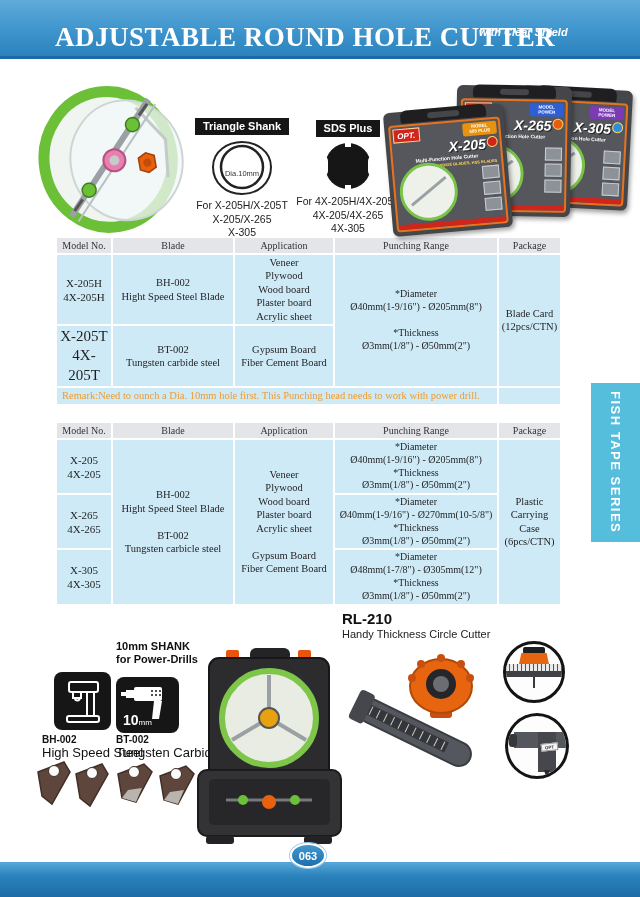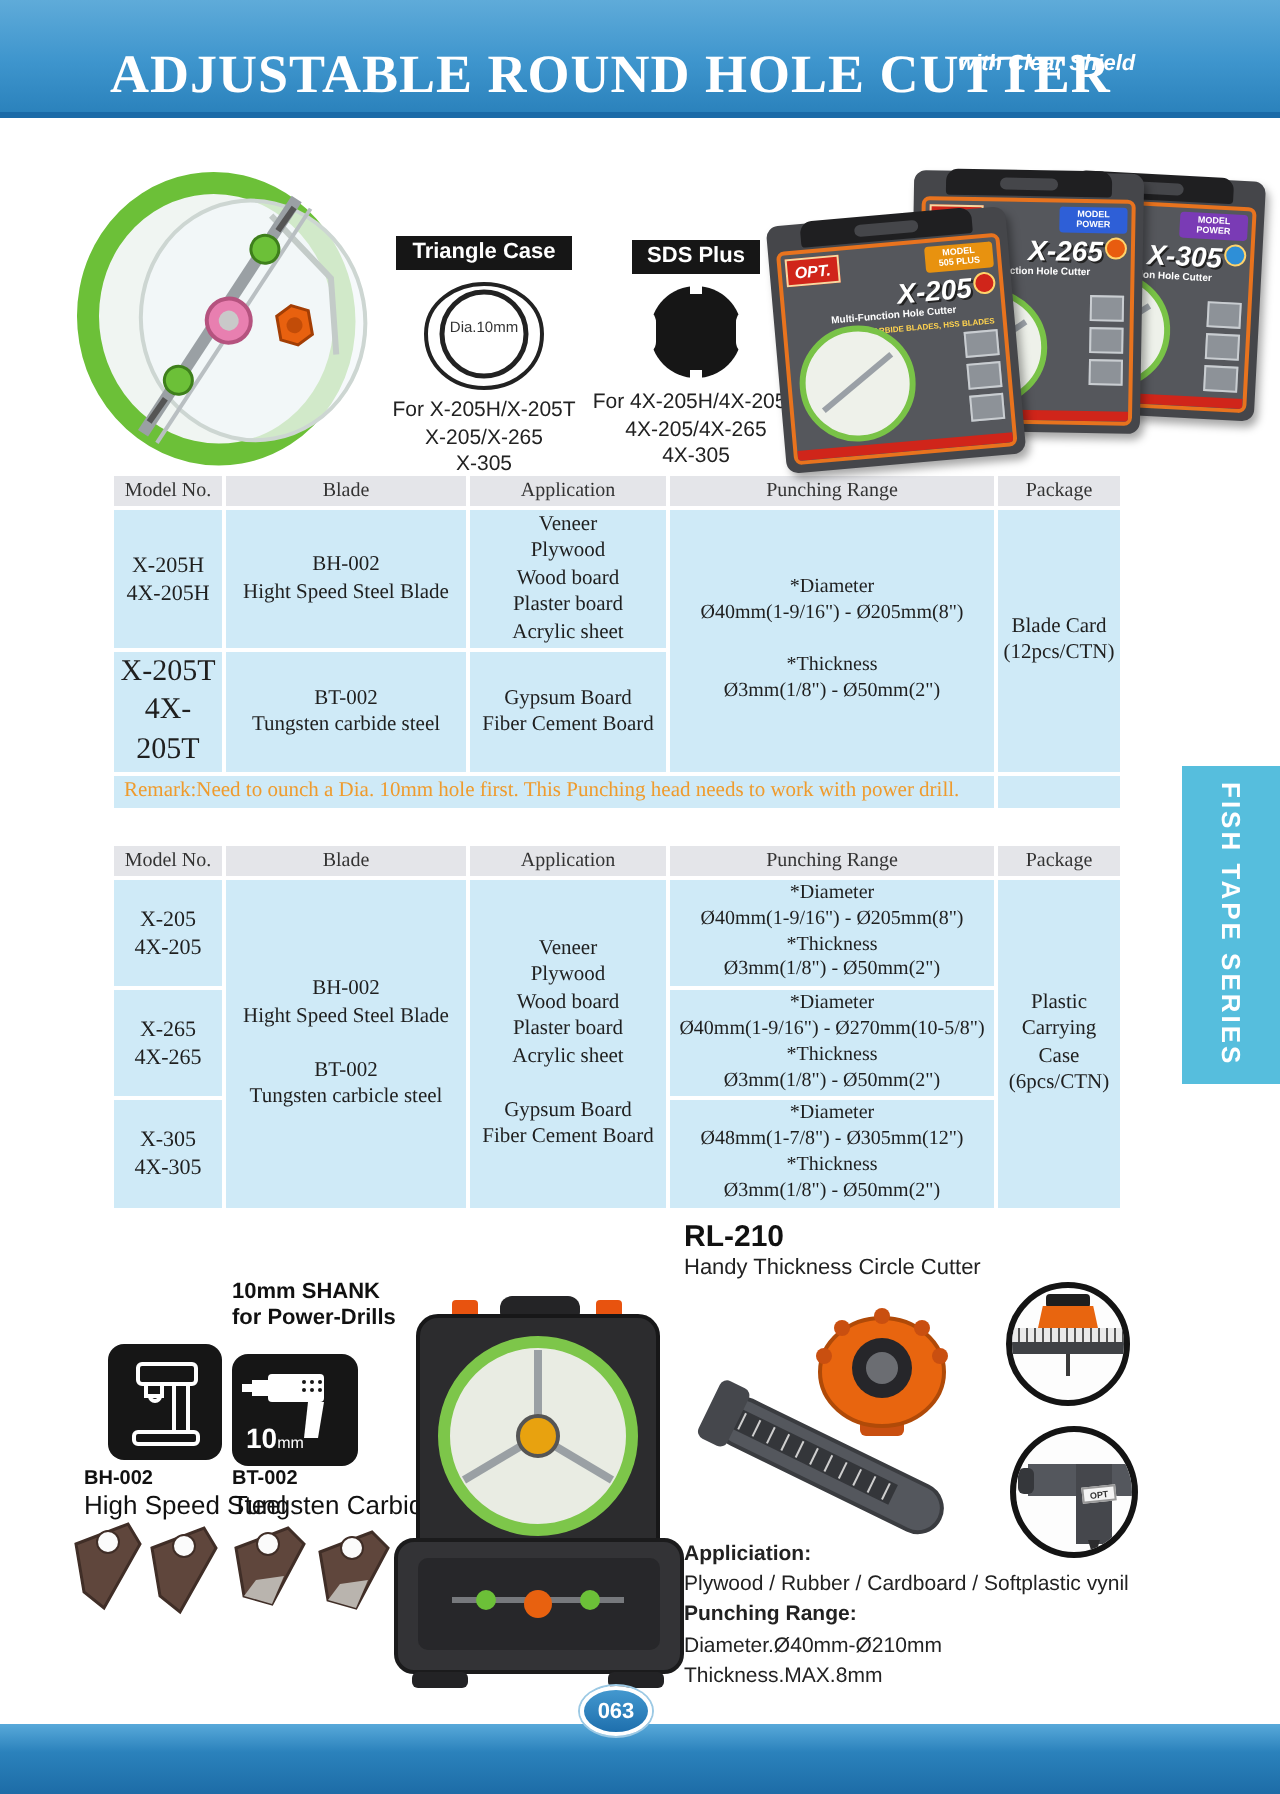--- a/index.html
+++ b/index.html
@@ -29,21 +29,21 @@
   .side-tab span { writing-mode:vertical-rl; color:#fff; font-weight:bold;
     font-size:13px; letter-spacing:1.5px; }
 
   
   .shank-block { position:absolute; text-align:center; }
   .tri-block { left:190px; top:116px; width:104px; }
   .sds-block { left:296px; top:118px; width:104px; }
   .shank-label { display:inline-block; background:#161616; color:#fff;
     font-weight:bold; font-size:11px; padding:2px 8px 3px; }
   .shank-icon-wrap { position:relative; width:64px; height:58px; margin:4px auto 2px; }
-  .dia-label { position:absolute; left:0; right:0; top:20px; font-size:7.5px; color:#333; }
+  .dia-label { position:absolute; left:0; right:0; top:30px; font-size:7.5px; color:#333; }
   .shank-for { font-size:10.5px; line-height:1.3; color:#222; }
 
   
   .boxes { position:absolute; left:388px; top:86px; width:250px; height:150px; }
   .pkg-box { position:absolute; background:#45464a; border-radius:6px;
     box-shadow:2px 3px 4px rgba(0,0,0,.35); }
   .pkg-handle { position:absolute; top:-1px; left:14%; right:14%; height:13px;
     background:#1f1f21; border-radius:6px 6px 2px 2px; }
   .pkg-handle:after { content:""; position:absolute; left:32%; right:32%; top:4px;
     height:6px; background:#45464a; border-radius:3px; }
@@ -161,21 +161,21 @@
         <line x1="120" y1="38" x2="130" y2="28" stroke="#555" stroke-width="3"></line>
         <circle cx="88" cy="78" r="11" fill="#e87fb0" stroke="#b5537f" stroke-width="2"></circle>
         <circle cx="88" cy="78" r="5" fill="#c9c9c9"></circle>
         <polygon points="112,80 120,76 128,80 128,92 120,96 112,92" fill="#e8610f" stroke="#a33e05" stroke-width="1.5"></polygon>
         <circle cx="120" cy="86" r="4" fill="#c24c08"></circle>
       </g>
     </svg>
   </div>
 
   <div class="shank-block tri-block">
-    <span class="shank-label">Triangle Case</span>
+    <span class="shank-label">Triangle Shank</span>
     <div class="shank-icon-wrap">
       <svg width="64" height="58" viewBox="0 0 64 58">
         <path d="M32 3 C46 3 61 12 61 28 C61 44 48 55 32 55 C16 55 3 44 3 28 C3 12 18 3 32 3 Z" fill="none" stroke="#222" stroke-width="2"></path>
         <circle cx="32" cy="28" r="21" fill="none" stroke="#222" stroke-width="2.5"></circle>
       </svg>
       <div class="dia-label">Dia.10mm</div>
     </div>
     <div class="shank-for pre">For X-205H/X-205T
 X-205/X-265
 X-305</div>
@@ -506,24 +506,17 @@
     <div class="pin"></div>
   </div>
   <div class="detail-circle dc2">
     <div class="arm-h"></div>
     <div class="arm-v"></div>
     <div class="bump"></div>
     <div class="chip">OPT</div>
     <div class="tip"></div>
   </div>
 
-  <div class="rl-text">
-    <div class="b">Appliciation:</div>
-    <div>Plywood / Rubber / Cardboard / Softplastic vynil</div>
-    <div class="b">Punching Range:</div>
-    <div class="pre">Diameter.Ø40mm-Ø210mm
-Thickness.MAX.8mm</div>
-  </div>
 
   <div class="bottom-band"></div>
   <div class="page-badge">063</div>
 
 </div>
 
 </body></html>

